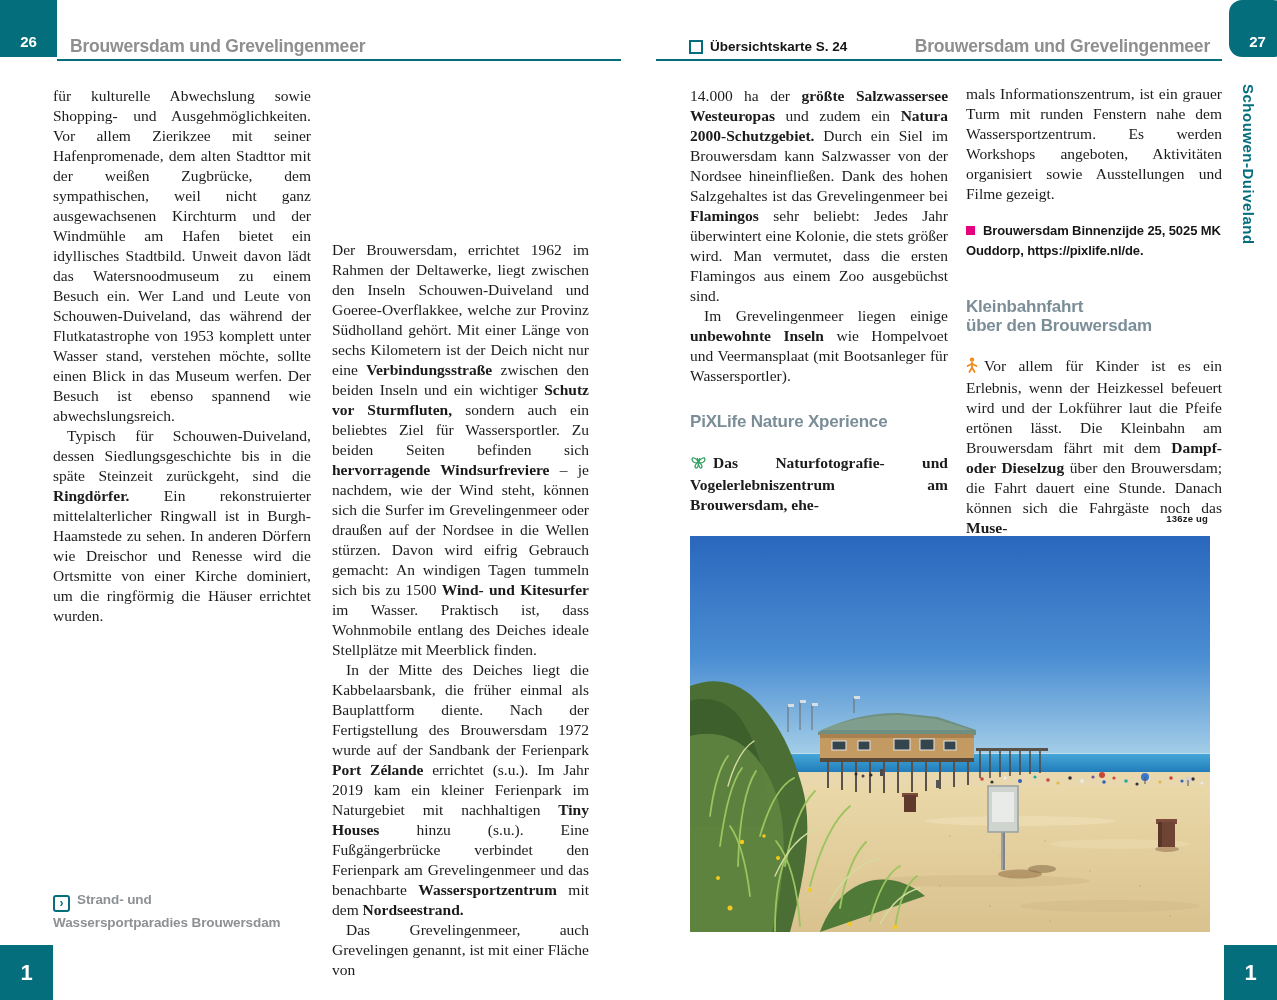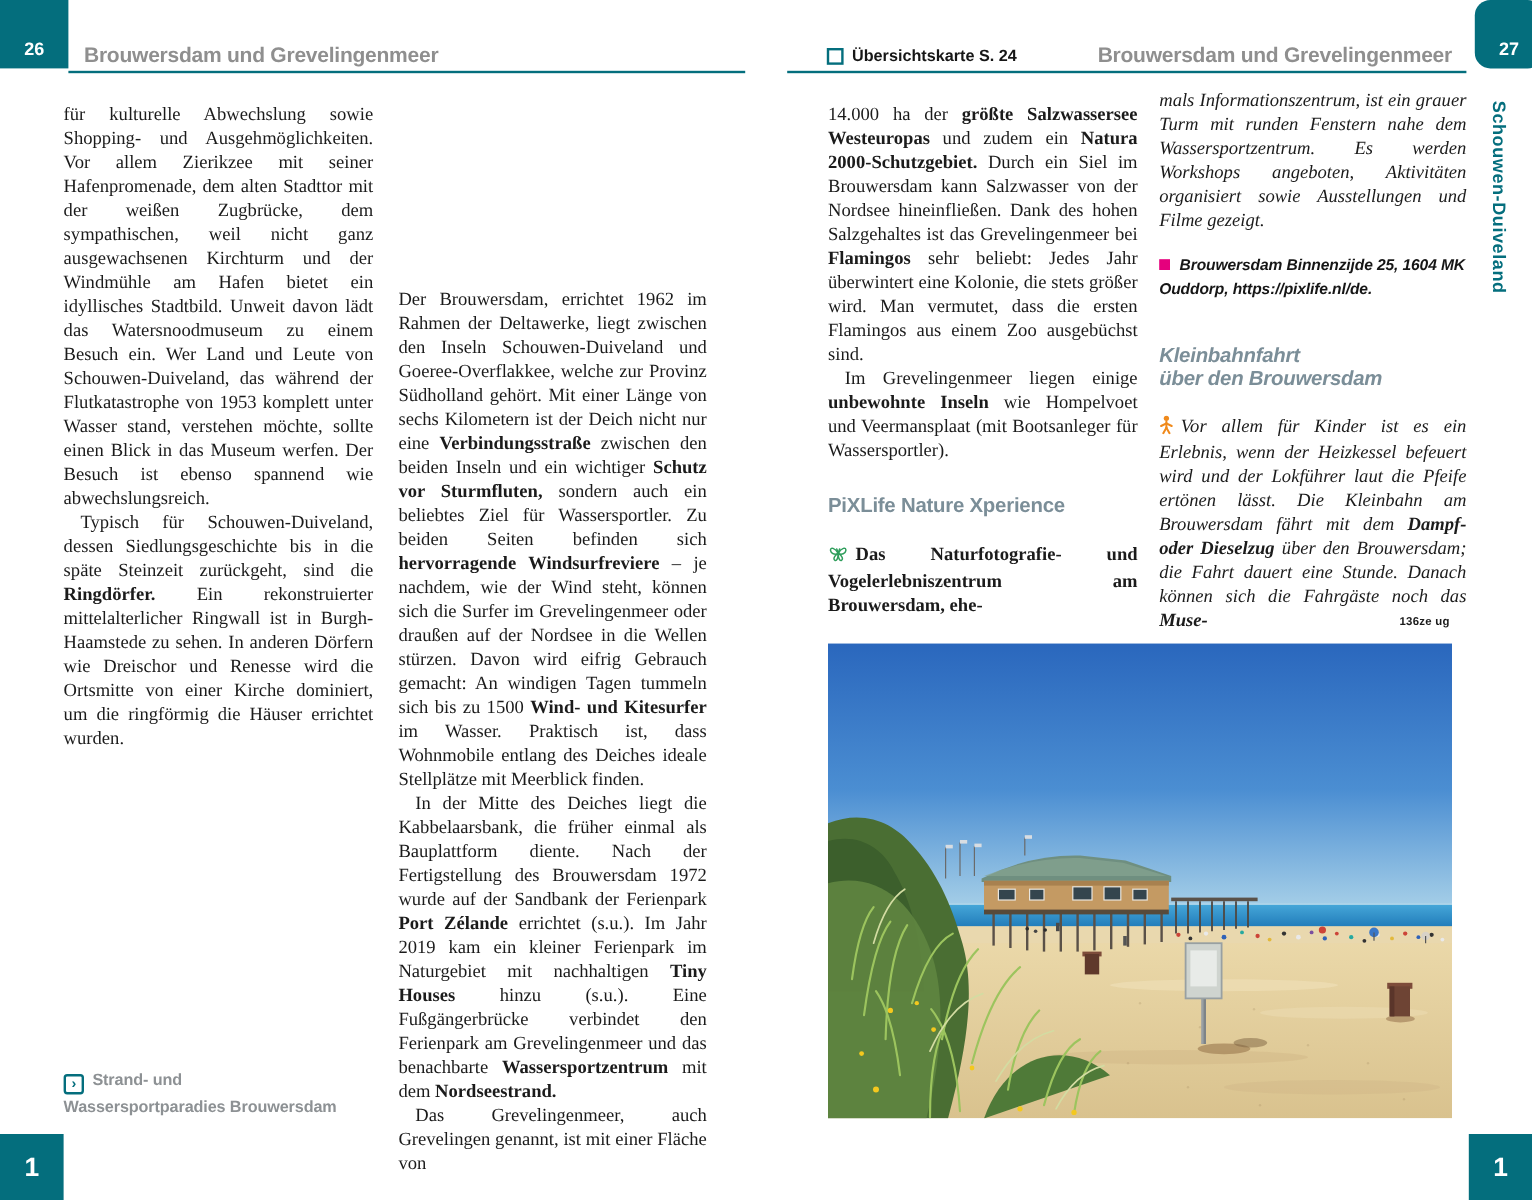--- a/index.html
+++ b/index.html
@@ -25,21 +25,21 @@
   .rule-right{left:656px;width:566px;}
   .sidetab{position:absolute;left:1240px;top:84px;writing-mode:vertical-rl;
            font-family:"Liberation Sans",sans-serif;font-weight:bold;font-size:15px;
            color:var(--teal,#046e7d);letter-spacing:0.5px;white-space:nowrap;}
 
   
   .col{position:absolute;font-size:15.5px;line-height:20px;}
   .col1{left:53px;top:86px;width:258px;}
   .col2{left:332px;top:240px;width:257px;}
   .col3{left:690px;top:86px;width:258px;}
-  .col4{left:966px;top:74px;width:256px;font-style:italic;}
+  .col4{left:966px;top:84px;width:256px;}
   .body-p{margin:0;text-align:justify;hyphens:auto;-webkit-hyphens:auto;}
   .indent{text-indent:14px;}
 
   
   .article-title{position:absolute;left:332px;top:86px;margin:0;z-index:0;
                  font-family:"Liberation Sans",sans-serif;font-weight:bold;font-size:33px;
                  line-height:40px;color:var(--title-gray,#4d4d4d);letter-spacing:-0.5px;}
   .hl{position:relative;display:inline-block;}
   .hl::before{content:"";position:absolute;z-index:-1;left:-12px;right:-12px;top:-3px;bottom:1px;
               background:linear-gradient(100deg,#f7c50a 0%,var(--highlight-yellow,#ffdd33) 20%,var(--highlight-yellow,#ffdd33) 82%,#f7c50a 100%);
@@ -136,21 +136,21 @@
           <path d="M10.5 8.5 C13.5 10 15.5 14 13 15 C11.2 15.5 10.2 12 10 10"></path>
           <path d="M10 8 L8.6 3.8 M10 8 L11.4 3.8"></path>
         </g>
           </svg></span><span><span>Das </span><b>Naturfotografie- und Vogelerlebniszentrum</b><span> am Brouwersdam, ehe-</span></span>
     </p>
   </div>
 
   <div class="col col4">
     <p class="body-p"><span>mals Informationszentrum, ist ein grauer Turm mit runden Fenstern nahe dem Wassersportzentrum. Es werden Workshops angeboten, Aktivitäten organisiert sowie Ausstellungen und Filme gezeigt.</span></p>
     <p class="contact">
-      <span class="sq-icon"></span><span>Brouwersdam Binnenzijde 25, 1604 MK Ouddorp, https://pixlife.nl/de.</span>
+      <span class="sq-icon"></span><span>Brouwersdam Binnenzijde 25, 5025 MK Ouddorp, https://pixlife.nl/de.</span>
     </p>
     <h2 class="subhead subhead2">
       <span>Kleinbahnfahrt</span><br>
       <span>über den Brouwersdam</span>
     </h2>
     <p class="body-p train-p">
       <span class="inline-icon"><svg width="12" height="16" viewBox="0 0 12 16">
         <circle cx="6" cy="2.6" r="2.2" fill="#f08a1c"></circle>
         <g fill="none" stroke="#f08a1c" stroke-width="1.7" stroke-linecap="round">
           <path d="M6 5.5 V10.5"></path>

